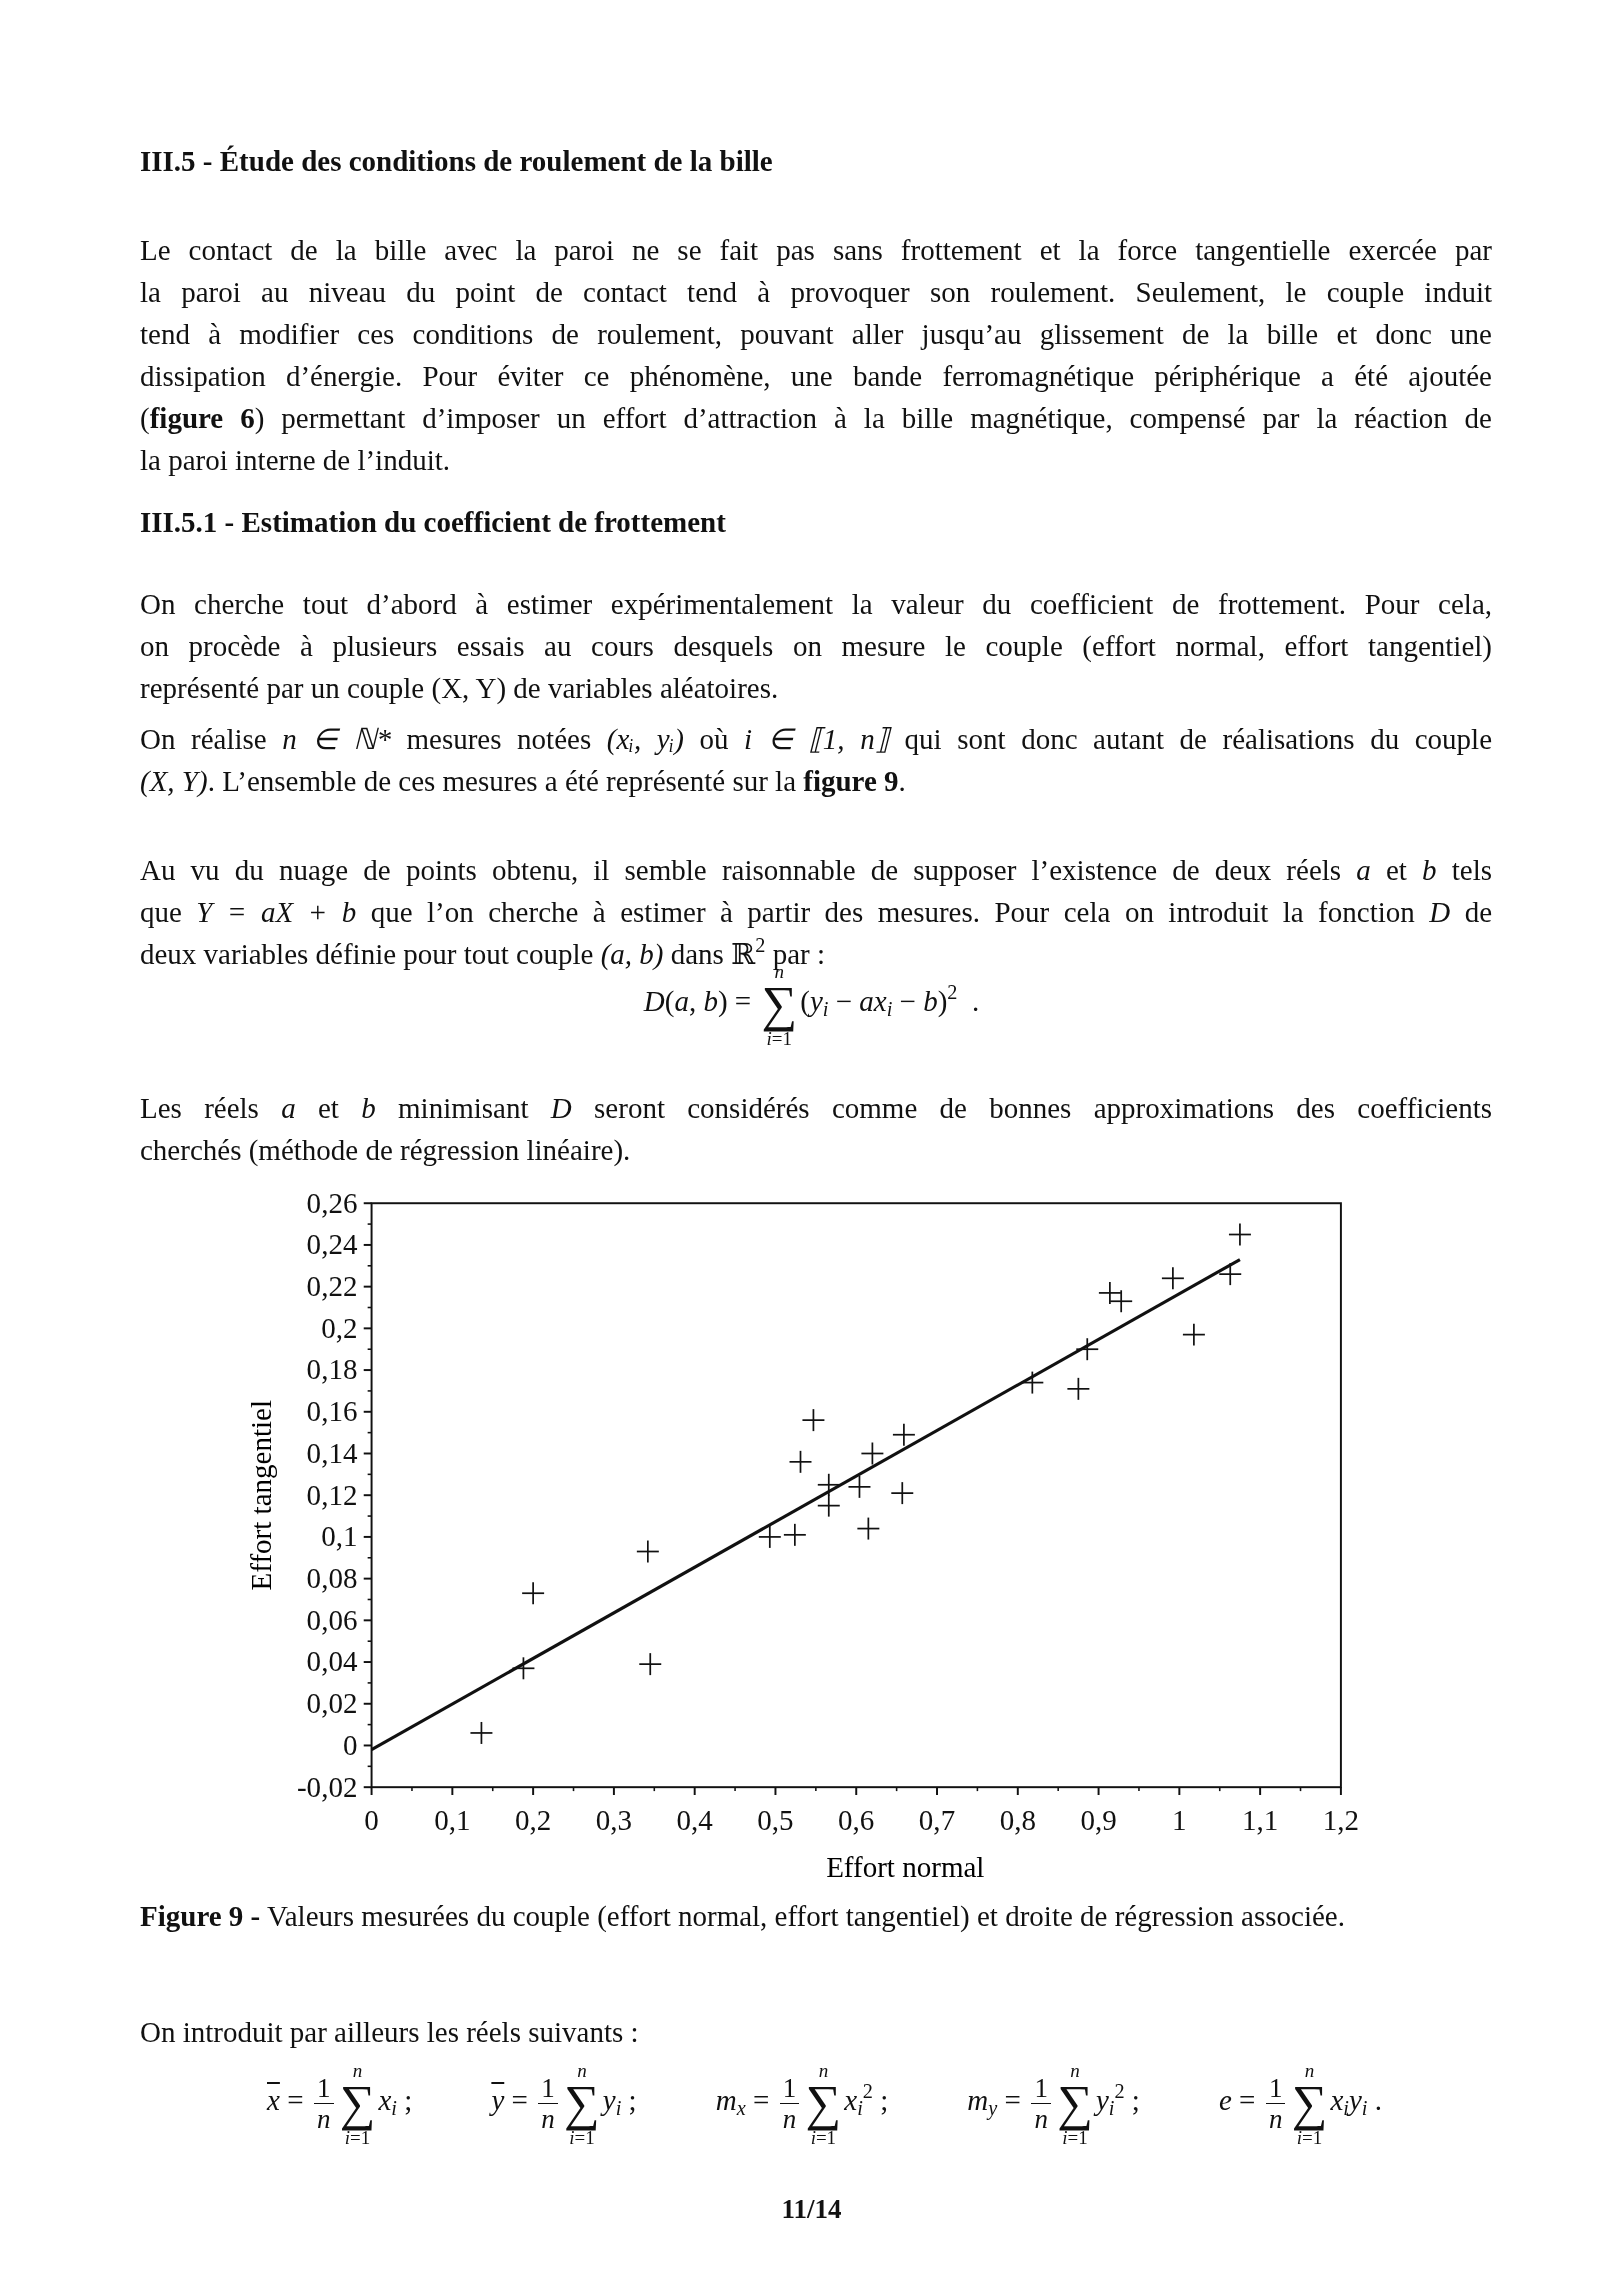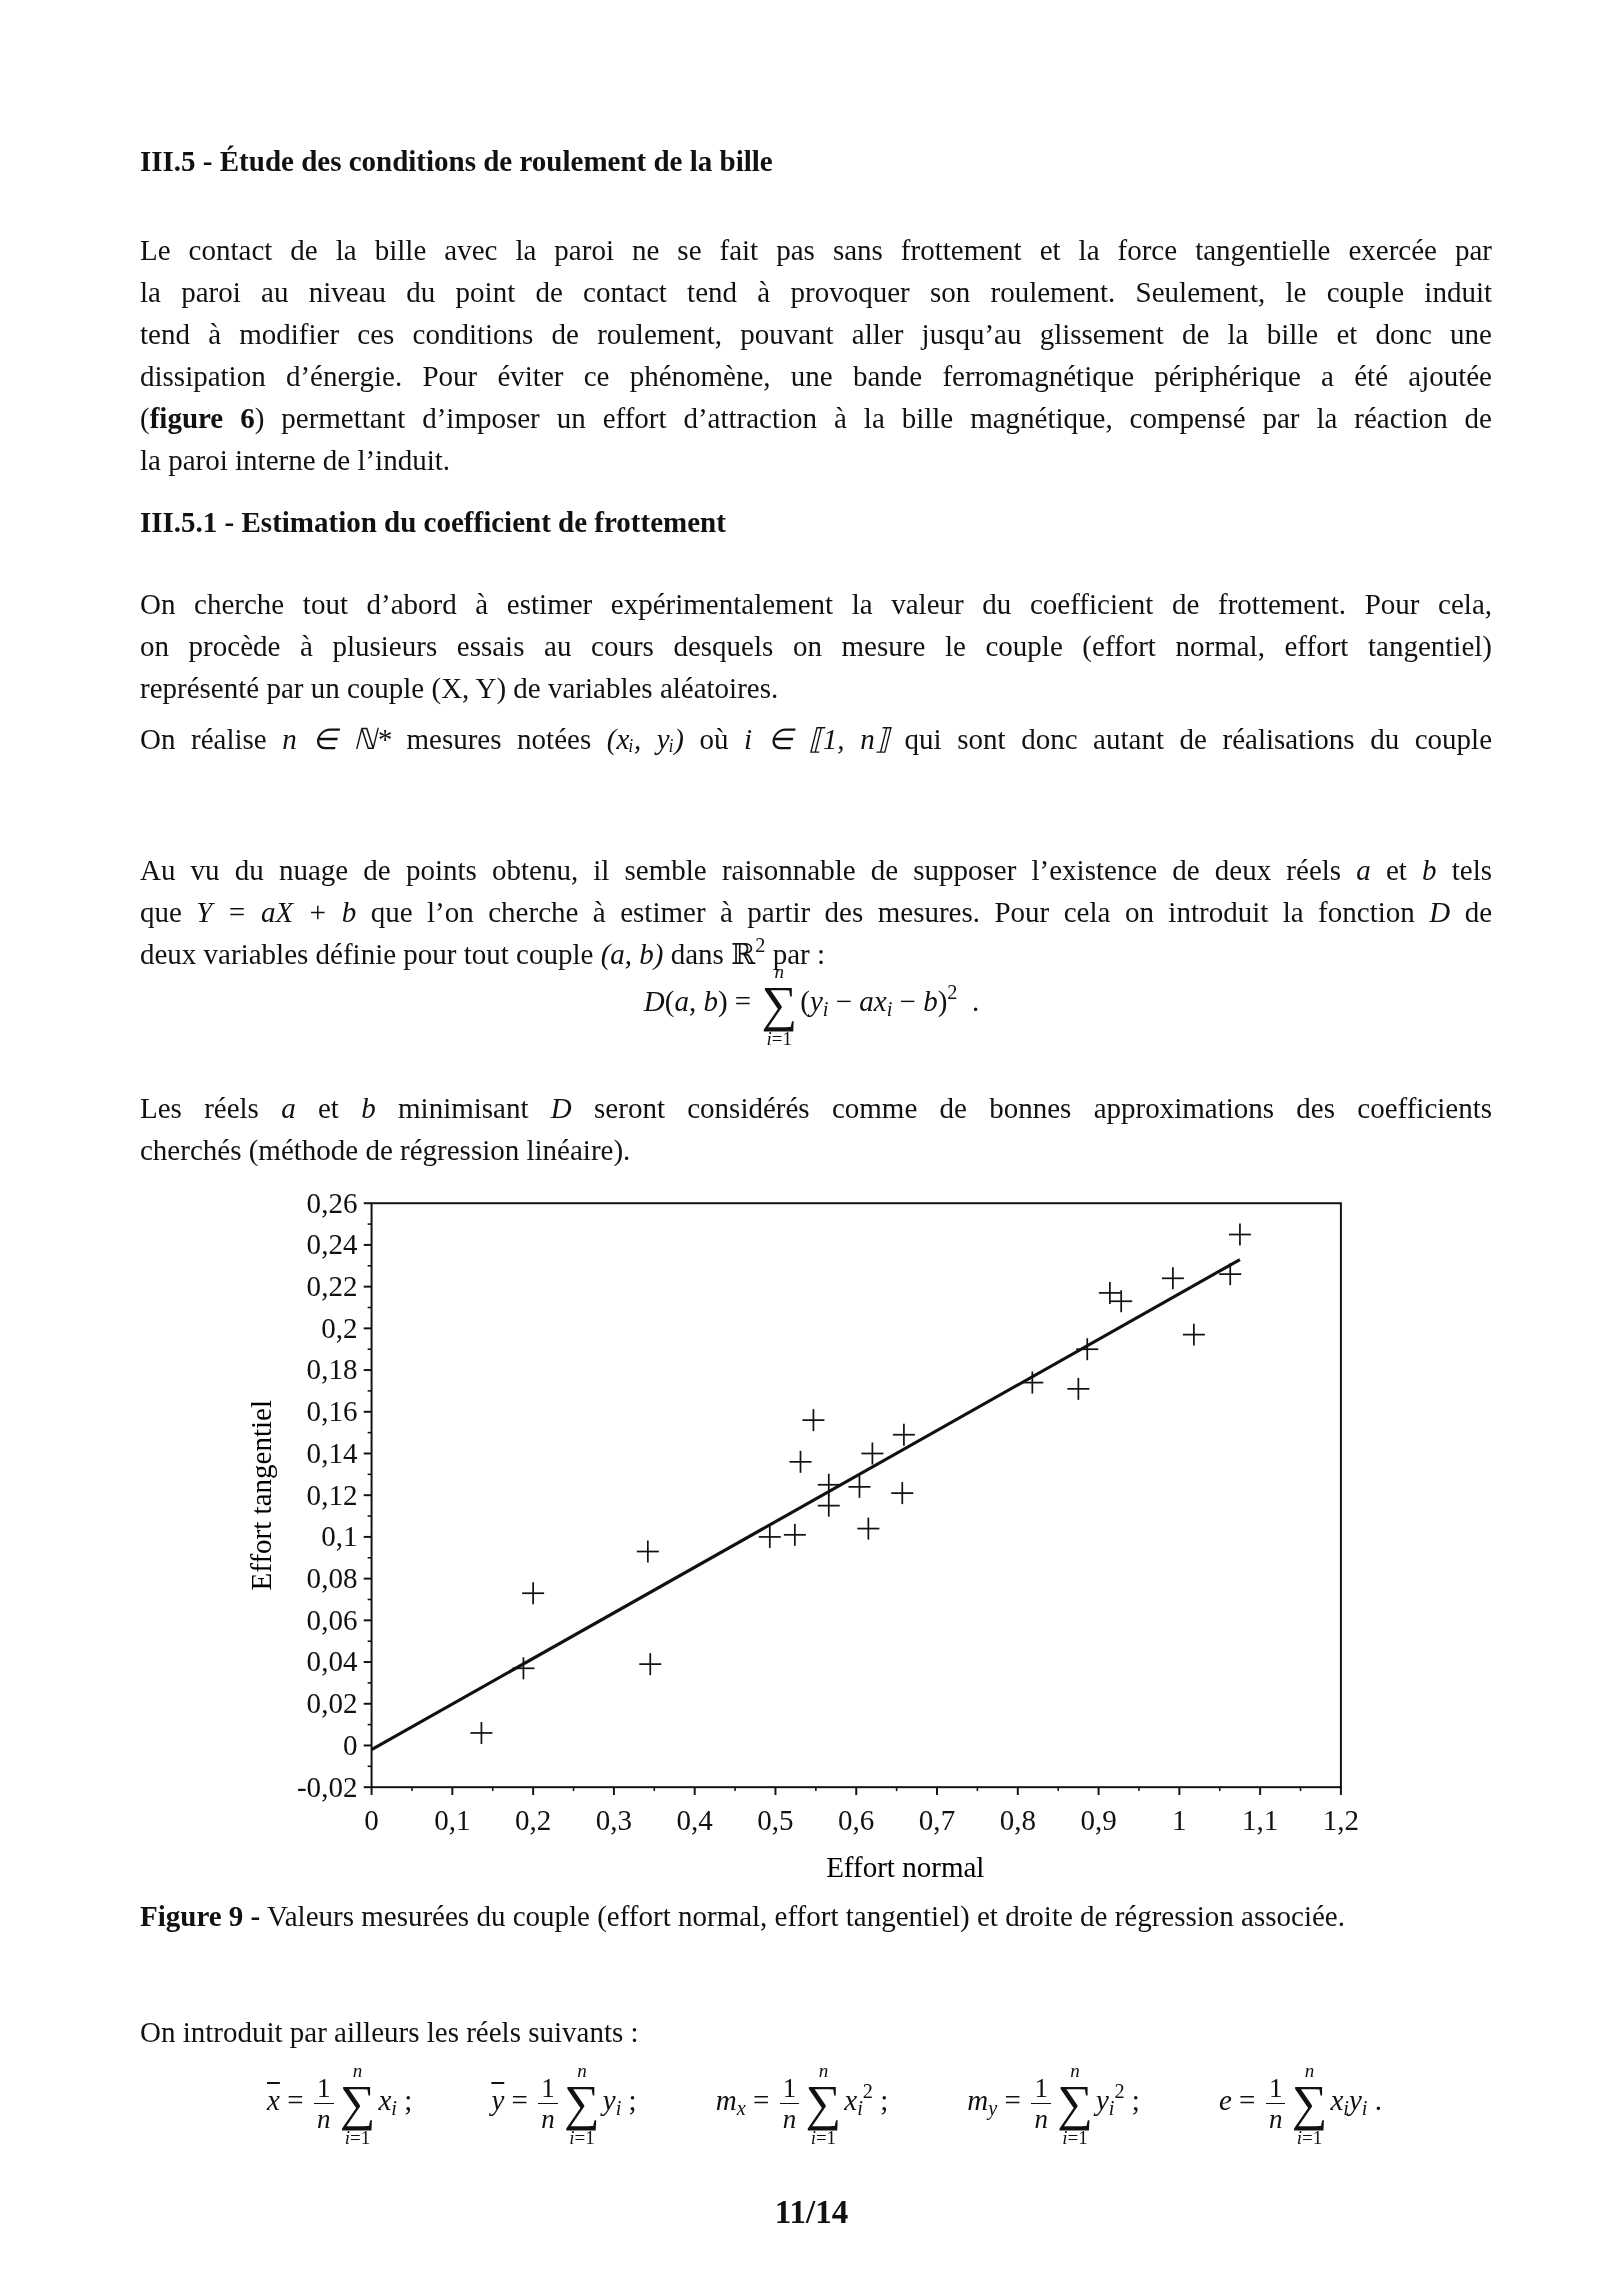--- a/index.html
+++ b/index.html
@@ -20,21 +20,21 @@
   .formula { font-size: 29px; }
   .sum { display: inline-flex; flex-direction: column; align-items: center; vertical-align: middle; line-height: 1; margin: 0 3.1px; }
   .sum .lim { font-size: 19px; font-style: italic; }
   .sum .lim.bot { font-style: normal; }
   .sum .sig { font-size: 50px; line-height: 0.95; }
   .frac { display: inline-flex; flex-direction: column; align-items: center; vertical-align: middle; line-height: 1; margin: 0 3.1px; }
   .frac .num { border-bottom: 1.6px solid #111; padding: 0 3.1px 1.6px; font-size: 27px; }
   .frac .den { font-size: 27px; font-style: italic; padding-top: 1.6px; }
   .bar { text-decoration: overline; }
   .caption { left: 140px; font-size: 29px; }
-  .pagenum { left: 0; width: 1623px; text-align: center; font-weight: bold; font-size: 33px; }
+  .pagenum { left: 0; width: 1623px; text-align: center; font-weight: bold; font-size: 27px; }
   svg text { font-family: "Liberation Serif", "DejaVu Serif", serif; }
 </style>
 </head>
 <body>
 
 <div class="abs h" style="top:145px;">III.5 - Étude des conditions de roulement de la bille</div>
 
 <div class="abs p" style="top:229px;">
   <span class="line">Le contact de la bille avec la paroi ne se fait pas sans frottement et la force tangentielle exercée par</span>
   <span class="line">la paroi au niveau du point de contact tend à provoquer son roulement. Seulement, le couple induit</span>
@@ -47,20 +47,21 @@
 <div class="abs h" style="top:506px;">III.5.1 - Estimation du coefficient de frottement</div>
 
 <div class="abs p" style="top:583px;">
   <span class="line">On cherche tout d’abord à estimer expérimentalement la valeur du coefficient de frottement. Pour cela,</span>
   <span class="line">on procède à plusieurs essais au cours desquels on mesure le couple (effort normal, effort tangentiel)</span>
   <span class="line last">représenté par un couple (X, Y) de variables aléatoires.</span>
 </div>
 
 <div class="abs p" style="top:718px;font-family:Liberation Serif, serif;">
   <span class="line"><span>On réalise</span> <i>n ∈ ℕ*</i> <span>mesures notées</span> <i>(xᵢ, yᵢ)</i> <span>où</span> <i>i ∈ ⟦1, n⟧</i> <span>qui sont donc autant de réalisations du couple</span></span>
+  <span class="line last"><i>(X, Y)</i><span>. L’ensemble de ces mesures a été représenté sur la</span> <b>figure 9</b>.</span>
 </div>
 
 <div class="abs p" style="top:813px;margin-top:36px;">
   <span class="line"><span>Au vu du nuage de points obtenu, il semble raisonnable de supposer l’existence de deux réels</span> <i>a</i> et <i>b</i> <span>tels</span></span>
   <span class="line"><span>que</span> <i>Y = aX + b</i> <span>que l’on cherche à estimer à partir des mesures. Pour cela on introduit la fonction</span> <i>D</i> <span>de</span></span>
   <span class="line last"><span>deux variables définie pour tout couple</span> <i>(a, b)</i> <span>dans</span> ℝ<sup>2</sup> <span>par :</span></span>
 </div>
 
 <div class="abs formula" style="top:962px; left:0; width:1623px; text-align:center;">
   <i>D</i>(<i>a</i>, <i>b</i>) =

